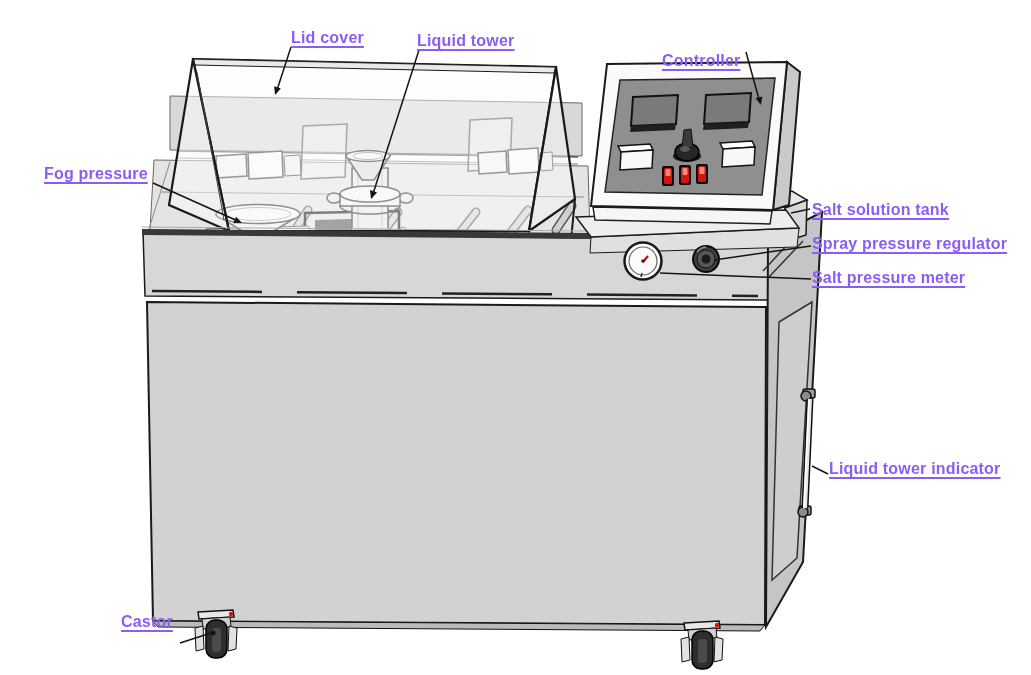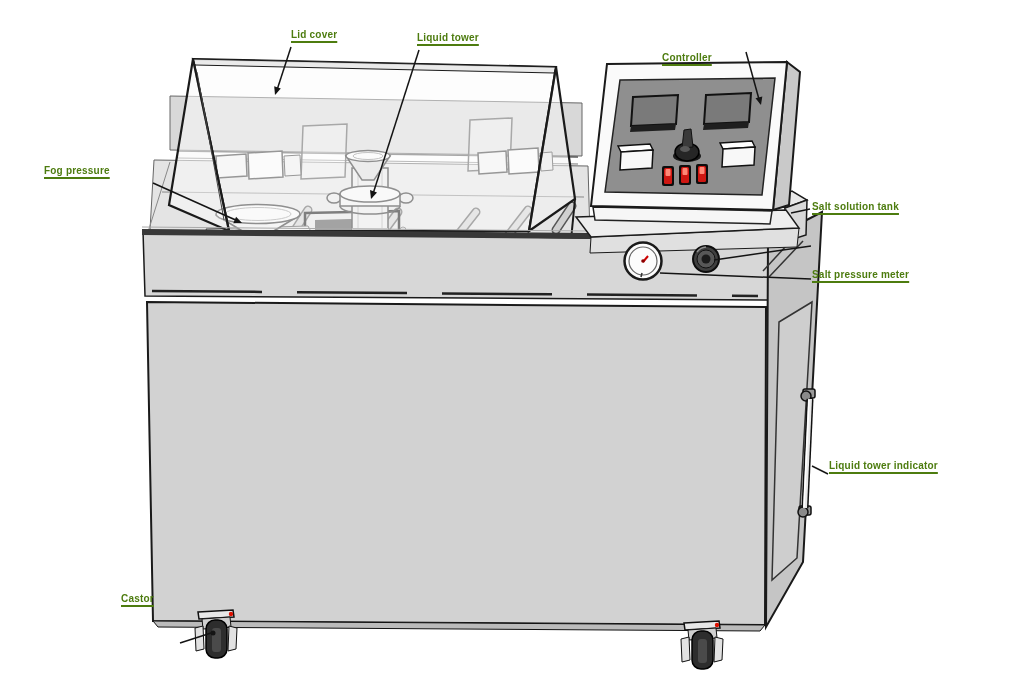--- a/index.html
+++ b/index.html
@@ -2,21 +2,21 @@
 <html><head>
 <meta charset="utf-8">
 <style>
   html,body{margin:0;padding:0;background:#ffffff;}
   .stage{
     position:relative;width:1031px;height:675px;background:#ffffff;
     font-family:"Liberation Sans","DejaVu Sans",sans-serif;overflow:hidden;
   }
   .stage svg{position:absolute;left:0;top:0;}
   .label{
-    position:absolute;color:#4d7c0f;font-size:10px;font-weight:700;line-height:1.0;
+    position:absolute;color:#8b5cf6;font-size:16px;font-weight:700;line-height:1.0;
     white-space:nowrap;text-decoration:underline;text-decoration-thickness:1.5px;
     text-underline-offset:3px;letter-spacing:0.2px;
   }
 </style>
 </head>
 <body>
 
 <div class="stage">
 
 <svg width="1031" height="675" viewBox="0 0 1031 675">
@@ -230,16 +230,17 @@
     <line x1="180" y1="643" x2="211" y2="633"></line>
     <circle cx="213" cy="633" r="2.5" fill="#141414" stroke="none"></circle>
   </g>
 </svg>
 
 <div class="label" style="left:291px;top:30px">Lid cover</div>
 <div class="label" style="left:417px;top:33px">Liquid tower</div>
 <div class="label" style="left:662px;top:53px">Controller</div>
 <div class="label" style="left:44px;top:166px">Fog pressure</div>
 <div class="label" style="left:812px;top:202px">Salt solution tank</div>
+<div class="label" style="left:812px;top:236px">Spray pressure regulator</div>
 <div class="label" style="left:812px;top:270px">Salt pressure meter</div>
 <div class="label" style="left:829px;top:461px">Liquid tower indicator</div>
-<div class="label" style="left:121px;top:594px">Castor</div>
+<div class="label" style="left:121px;top:614px">Castor</div>
 
 </div>
 </body></html>

